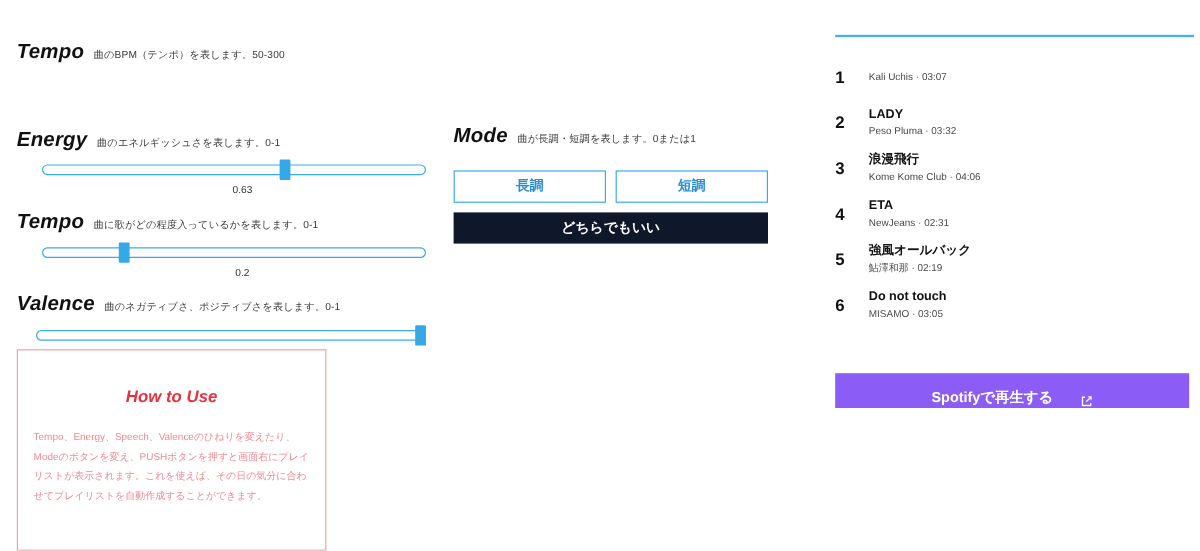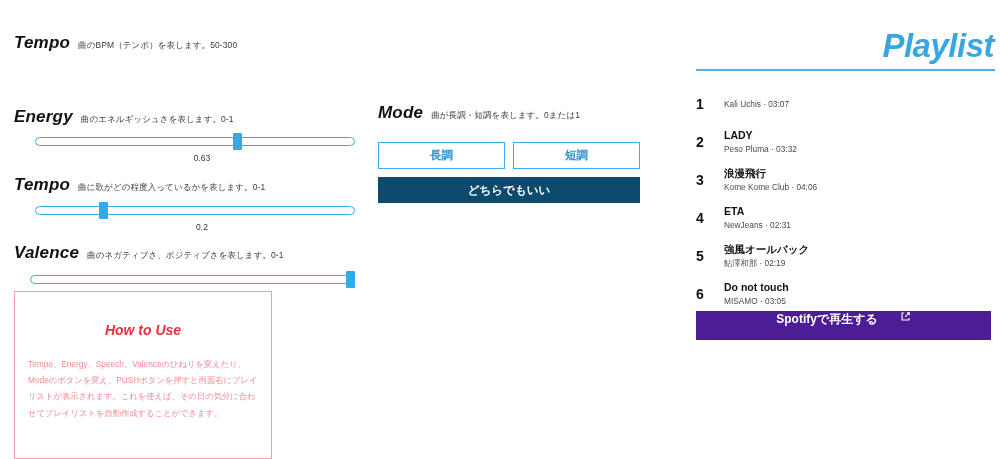--- a/index.html
+++ b/index.html
@@ -44,21 +44,21 @@
   
   .mode-block { position: absolute; left: 378px; top: 78px; width: 262px; }
   .mode-btns { display: flex; gap: 8px; margin-top: 19px; }
   .mode-btn {
     flex: 1; height: 27px; line-height: 25px; text-align: center;
     border: 1.4px solid #3aaceb; background: #fff; color: #2b8fd0;
     font-size: 11.5px; font-weight: 700; cursor: pointer;
   }
   .mode-any {
     margin-top: 8px; height: 26px; line-height: 26px; text-align: center;
-    background: #0c4a6e; color: #fff; font-size: 11.5px; font-weight: 700;
+    background: #0f172a; color: #fff; font-size: 11.5px; font-weight: 700;
     cursor: pointer;
   }
 
   
   .howto {
     position: absolute; left: 14px; top: 266px; width: 258px; height: 168px;
     border: 1px solid #f2a0a8; background: #fff;
   }
   .howto-title {
     text-align: center; margin-top: 30px;
@@ -102,22 +102,22 @@
   }
   .track-meta { flex: 1; }
   .track-name {
     font-size: 10.5px; font-weight: 700; color: #111; line-height: 1.35;
   }
   .track-sub {
     font-size: 8.3px; color: #4a4a4a; line-height: 1.5; margin-top: 1px;
   }
   .spotify-btn {
     position: absolute; left: 6px; top: 286px; width: 295px; height: 29px;
-    background: #4c1d95; color: #fff; cursor: pointer;
-    display: flex; align-items: flex-start; justify-content: center; gap: 22px;
+    background: #8b5cf6; color: #fff; cursor: pointer;
+    display: flex; align-items: flex-end; justify-content: center; gap: 22px;
   }
   .spotify-label { font-size: 12px; font-weight: 700; }
   .ext-icon { display: inline-flex; }
 </style>
 </head>
 <body>
 
 <div id="app">
 
   <div class="controls">
@@ -178,21 +178,20 @@
     </div>
 
     <div class="howto">
       <div class="howto-title">How to Use</div>
       <div class="howto-body">Tempo、Energy、Speech、Valenceのひねりを変えたり、Modeのボタンを変え、PUSHボタンを押すと画面右にプレイリストが表示されます。これを使えば、その日の気分に合わせてプレイリストを自動作成することができます。</div>
     </div>
 
   </div>
 
   <div class="playlist">
-    <div class="pl-title">Playlist</div>
     <div class="pl-rule"></div>
 
     <div class="tracks" id="tracks">
         <div class="track-row">
           <div class="track-num">1</div>
           <div class="track-meta">
             <div class="track-sub">Kali Uchis · 03:07</div>
           </div>
         </div>
         <div class="track-row">

